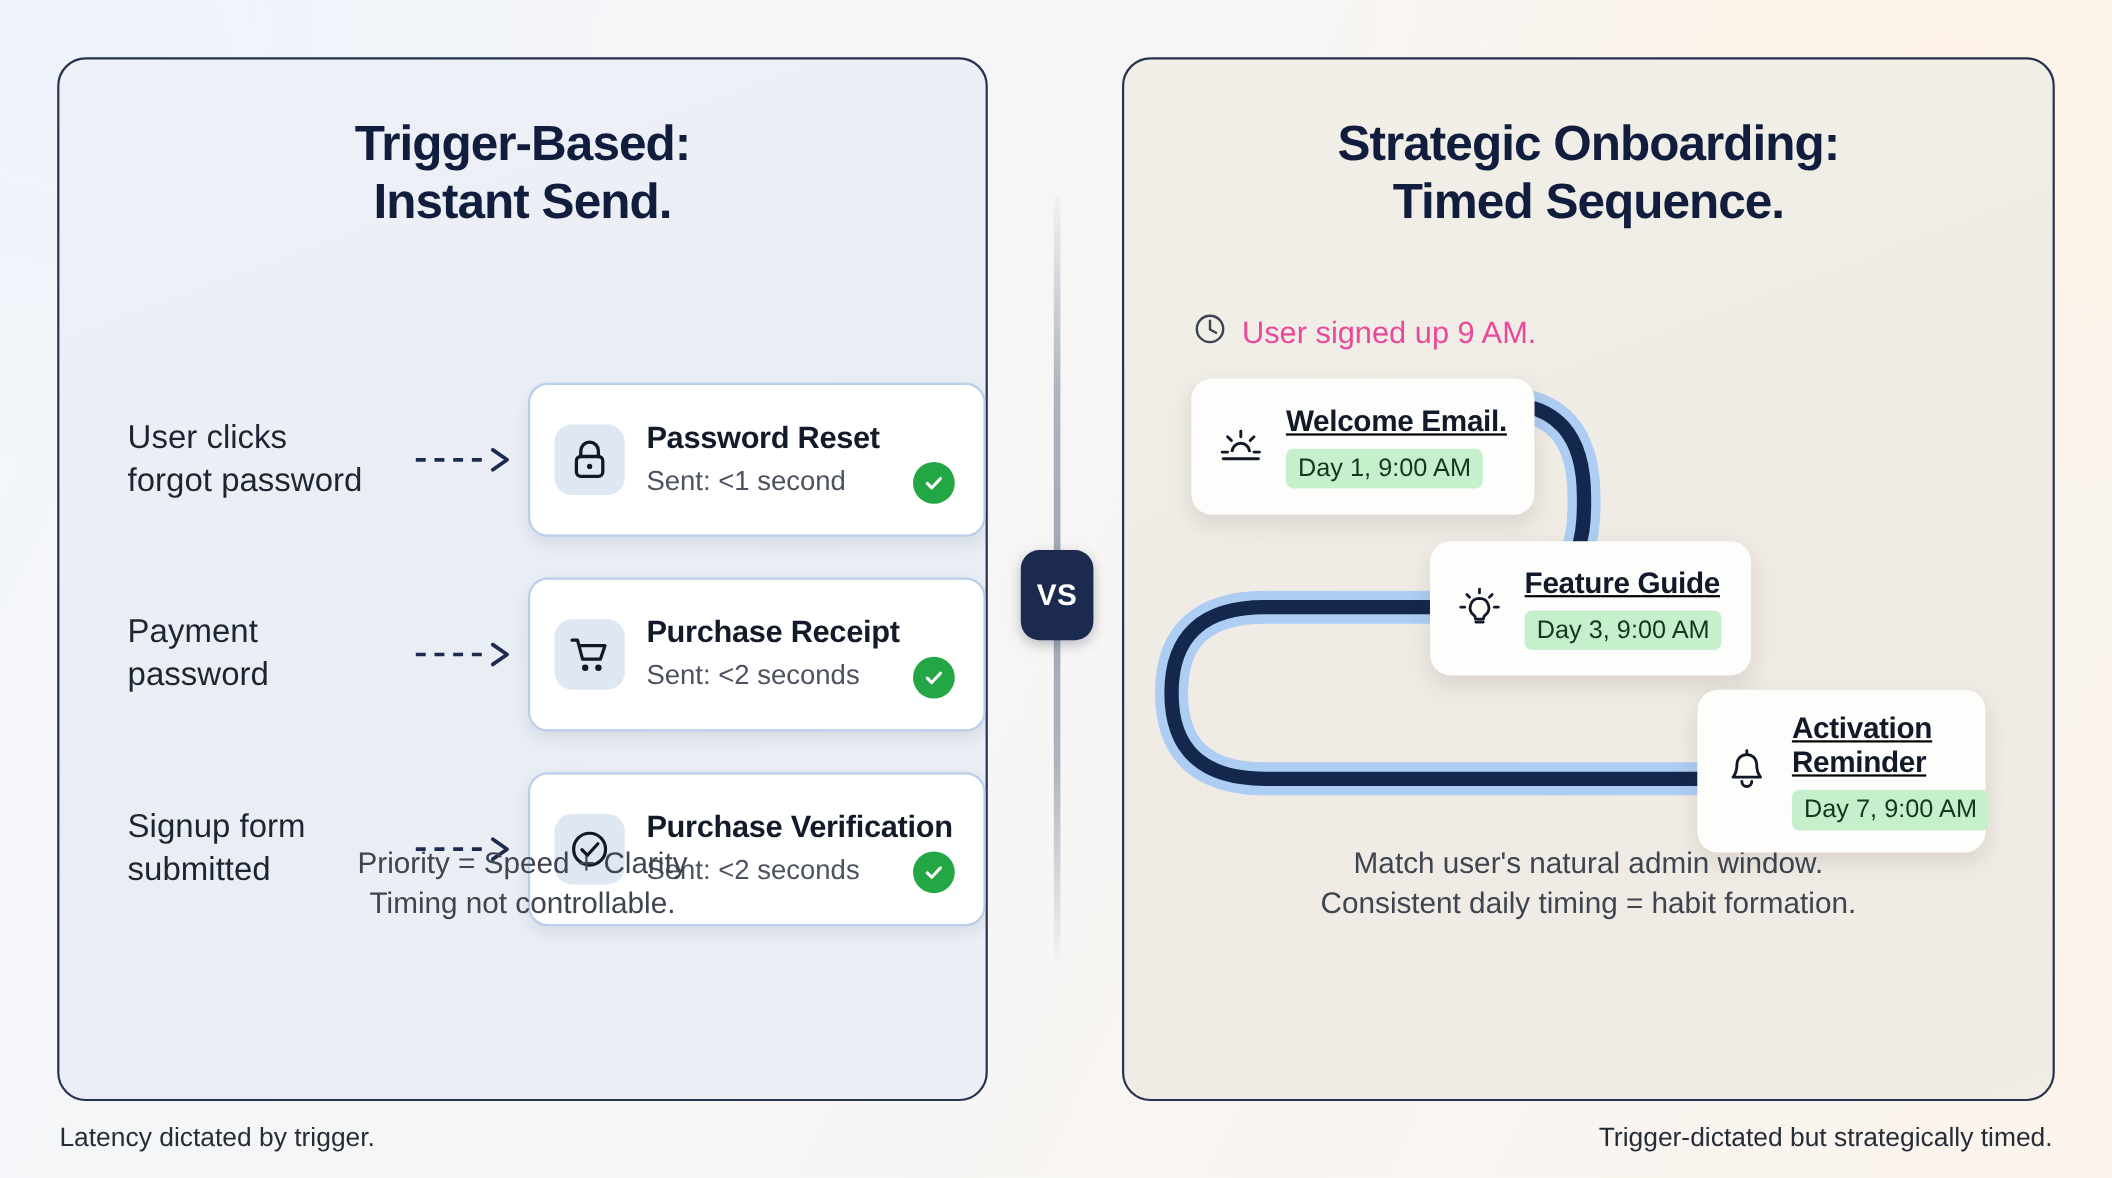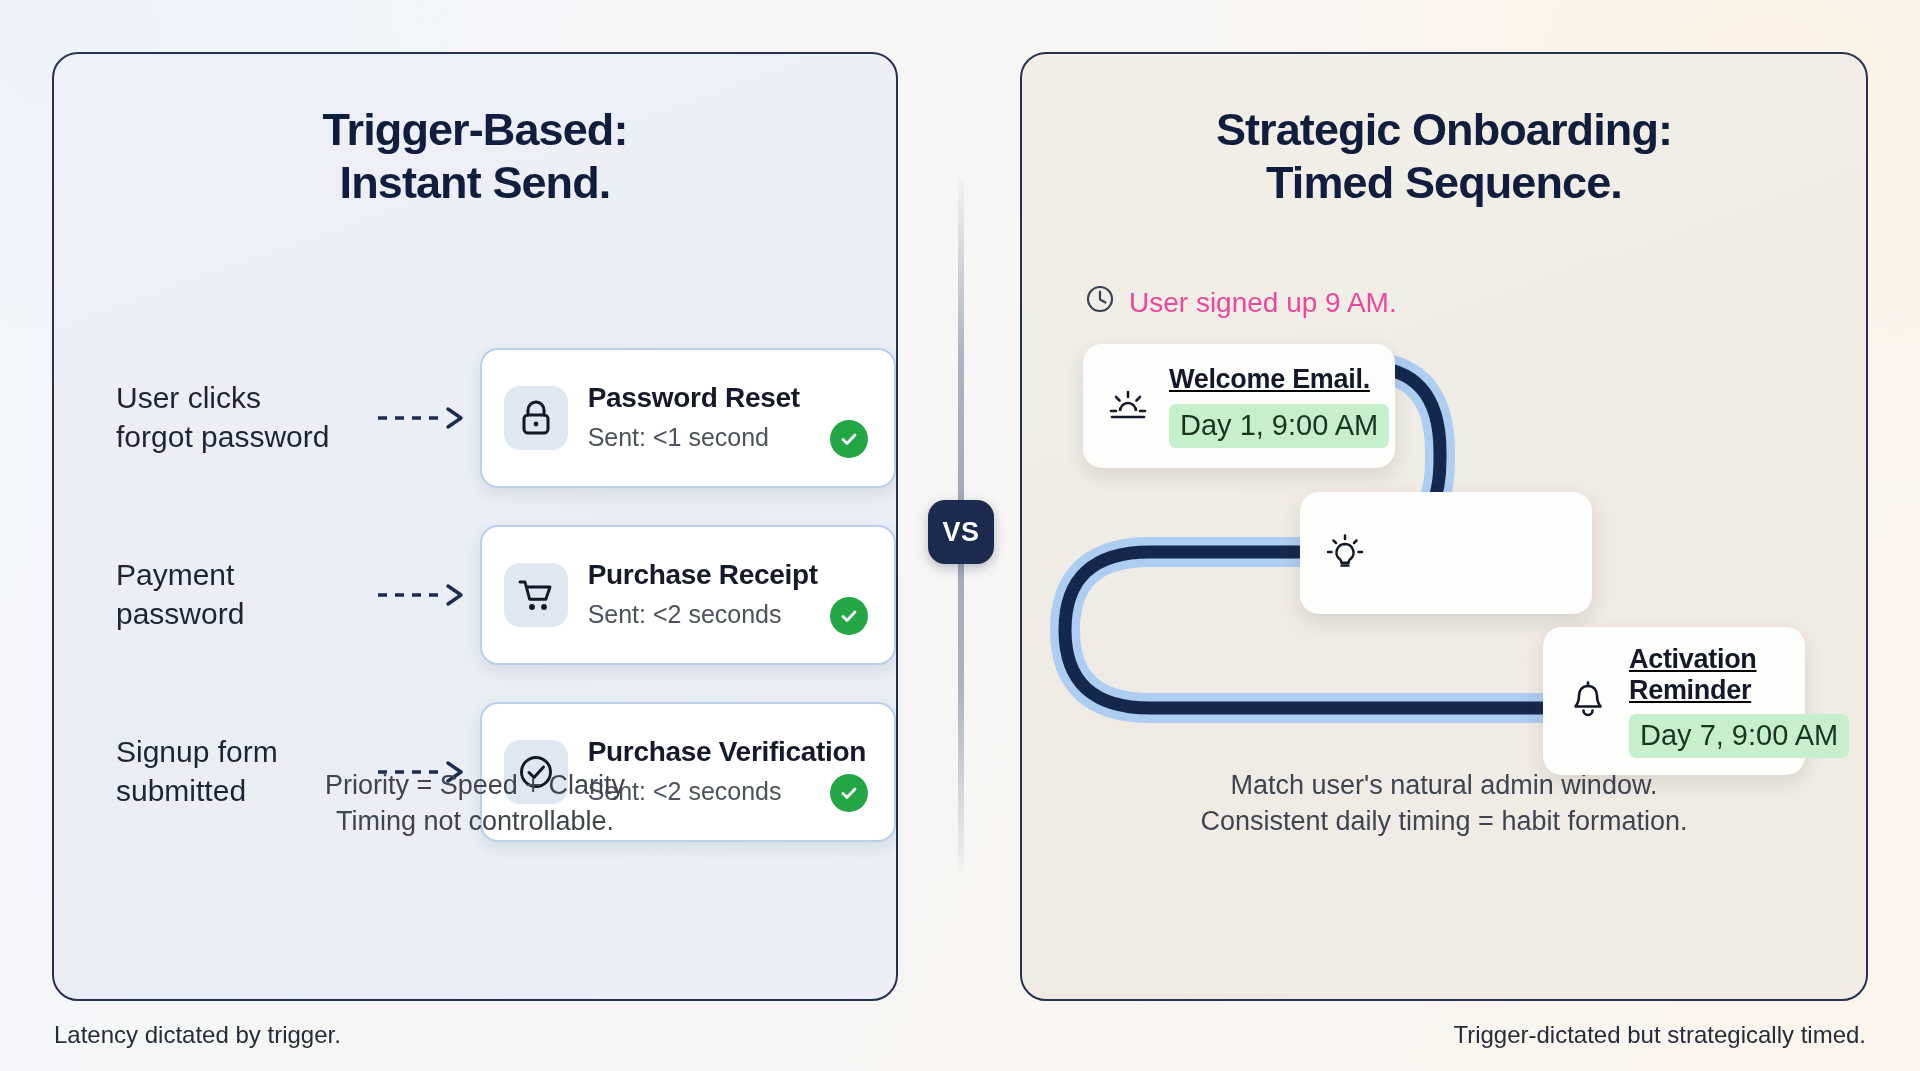--- a/index.html
+++ b/index.html
@@ -179,21 +179,21 @@
       rgba(30,48,85,0.34) 74%,
       rgba(30,48,85,0.02) 100%);
     border-radius: 3px;
   }
 
   #vs-badge {
     position: absolute;
     left: 928px;
     top: 500px;
     width: 66px;
-    height: 64px;
+    height: 82px;
     border-radius: 17px;
     background: #1b2a4e;
     color: #ffffff;
     font-weight: bold;
     font-size: 27px;
     letter-spacing: 0.6px;
     display: flex;
     align-items: center;
     justify-content: center;
     box-shadow: 0 4px 12px rgba(20,34,64,0.28);
@@ -255,21 +255,21 @@
     white-space: pre-line;
   }
 
   .seq-chip {
     display: inline-block;
     margin-top: 9px;
     padding: 4px 11px 5px;
     background: #c6f0cb;
     border-radius: 7px;
     color: #17351f;
-    font-size: 29px;
+    font-size: 23px;
     line-height: 1.2;
     white-space: nowrap;
   }
 
   
   .caption {
     position: absolute;
     bottom: 22px;
     color: #262c38;
     font-size: 24px;
@@ -447,20 +447,24 @@
       <svg width="42" height="42" viewBox="0 0 42 42">
         <path d="M21 12a8.5 8.5 0 0 1 5.2 15.2c-1 .8-1.5 1.6-1.5 2.6v1h-7.4v-1c0-1-.5-1.8-1.5-2.6A8.5 8.5 0 0 1 21 12z" fill="none" stroke="#111826" stroke-width="2.5" stroke-linejoin="round"></path>
         <line x1="17.6" y1="33.5" x2="24.4" y2="33.5" stroke="#111826" stroke-width="2.5" stroke-linecap="round"></line>
         <line x1="21" y1="3.5" x2="21" y2="7" stroke="#111826" stroke-width="2.5" stroke-linecap="round"></line>
         <line x1="9.5" y1="8.5" x2="12" y2="11" stroke="#111826" stroke-width="2.5" stroke-linecap="round"></line>
         <line x1="32.5" y1="8.5" x2="30" y2="11" stroke="#111826" stroke-width="2.5" stroke-linecap="round"></line>
         <line x1="4" y1="20" x2="7.5" y2="20" stroke="#111826" stroke-width="2.5" stroke-linecap="round"></line>
         <line x1="34.5" y1="20" x2="38" y2="20" stroke="#111826" stroke-width="2.5" stroke-linecap="round"></line>
       </svg>
     </div>
+    <div class="seq-text">
+      <div class="seq-title">Feature Guide</div>
+      <span class="seq-chip">Day 3, 9:00 AM</span>
+    </div>
   </div>
 
   <div class="seq-card" id="seq-card-2">
     <div class="seq-icon">
       <svg width="40" height="42" viewBox="0 0 40 42">
         <path d="M20 6c-5.5 0-9 4-9 9.5 0 7-2.5 9.5-3.5 11h25c-1-1.5-3.5-4-3.5-11C29 10 25.5 6 20 6z" fill="none" stroke="#111826" stroke-width="2.6" stroke-linejoin="round"></path>
         <line x1="20" y1="2.5" x2="20" y2="6" stroke="#111826" stroke-width="2.6" stroke-linecap="round"></line>
         <path d="M15.5 30.5a4.5 4.5 0 0 0 9 0" fill="none" stroke="#111826" stroke-width="2.6" stroke-linecap="round"></path>
       </svg>
     </div>

